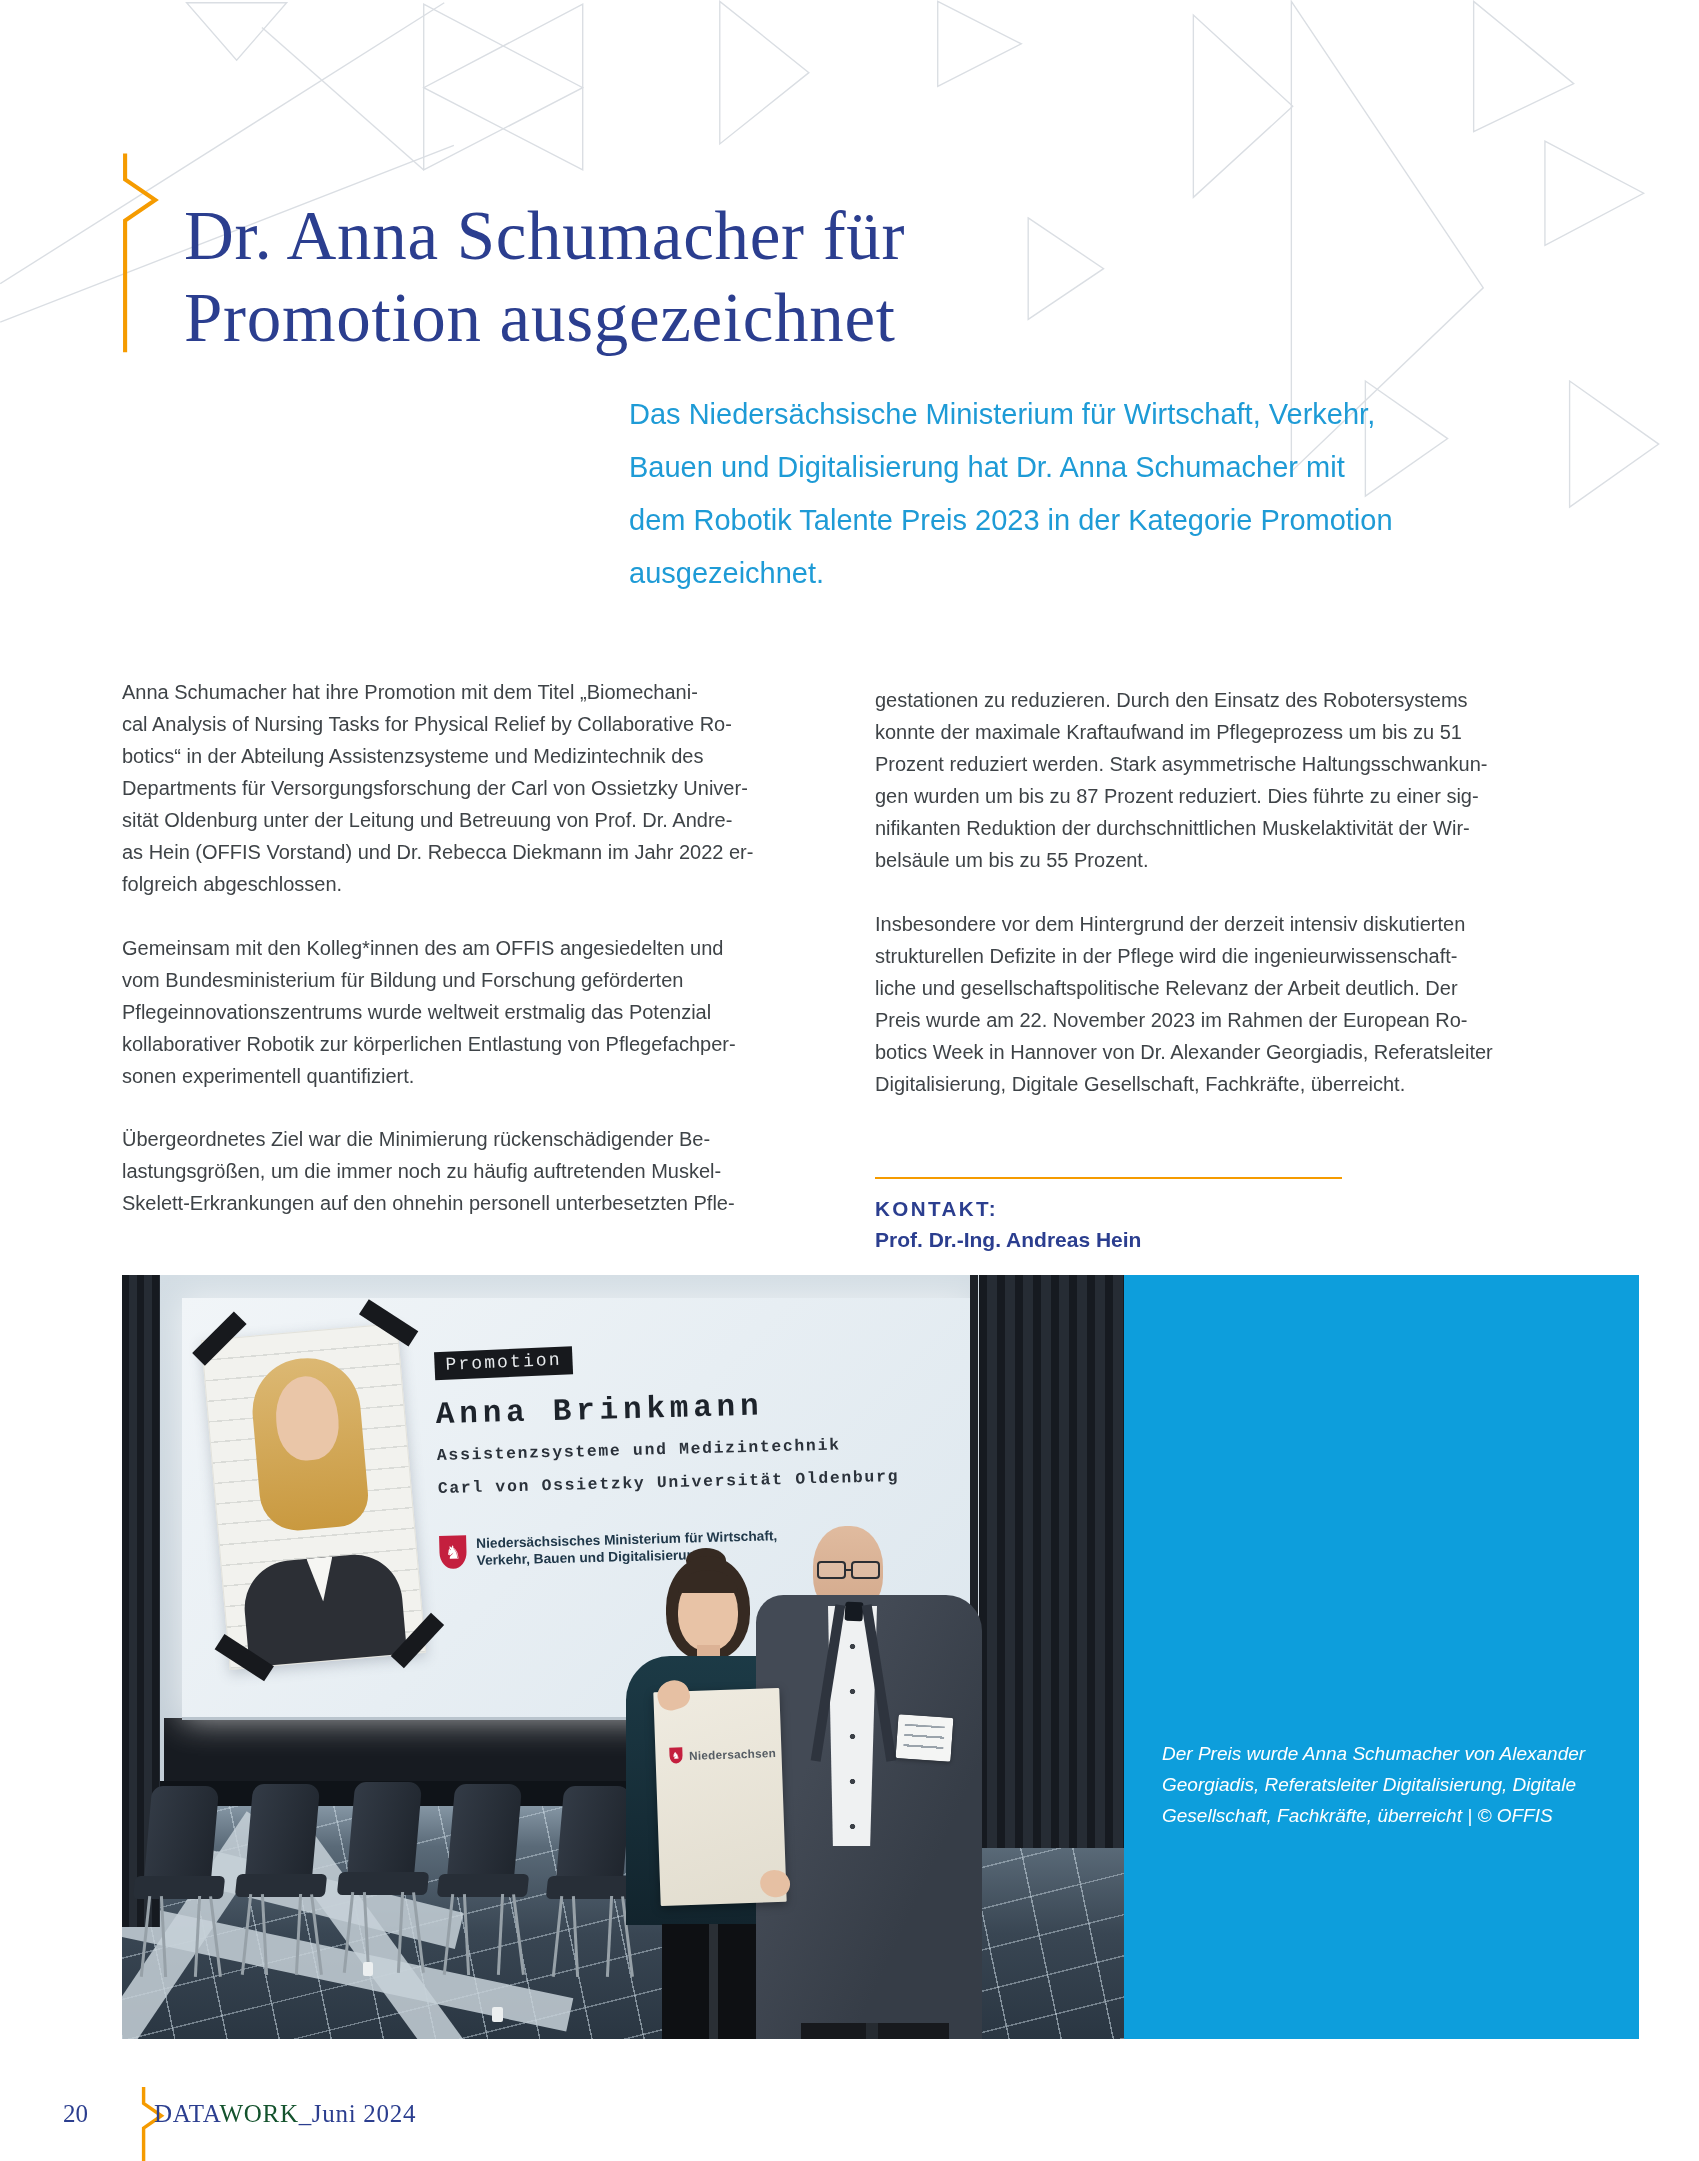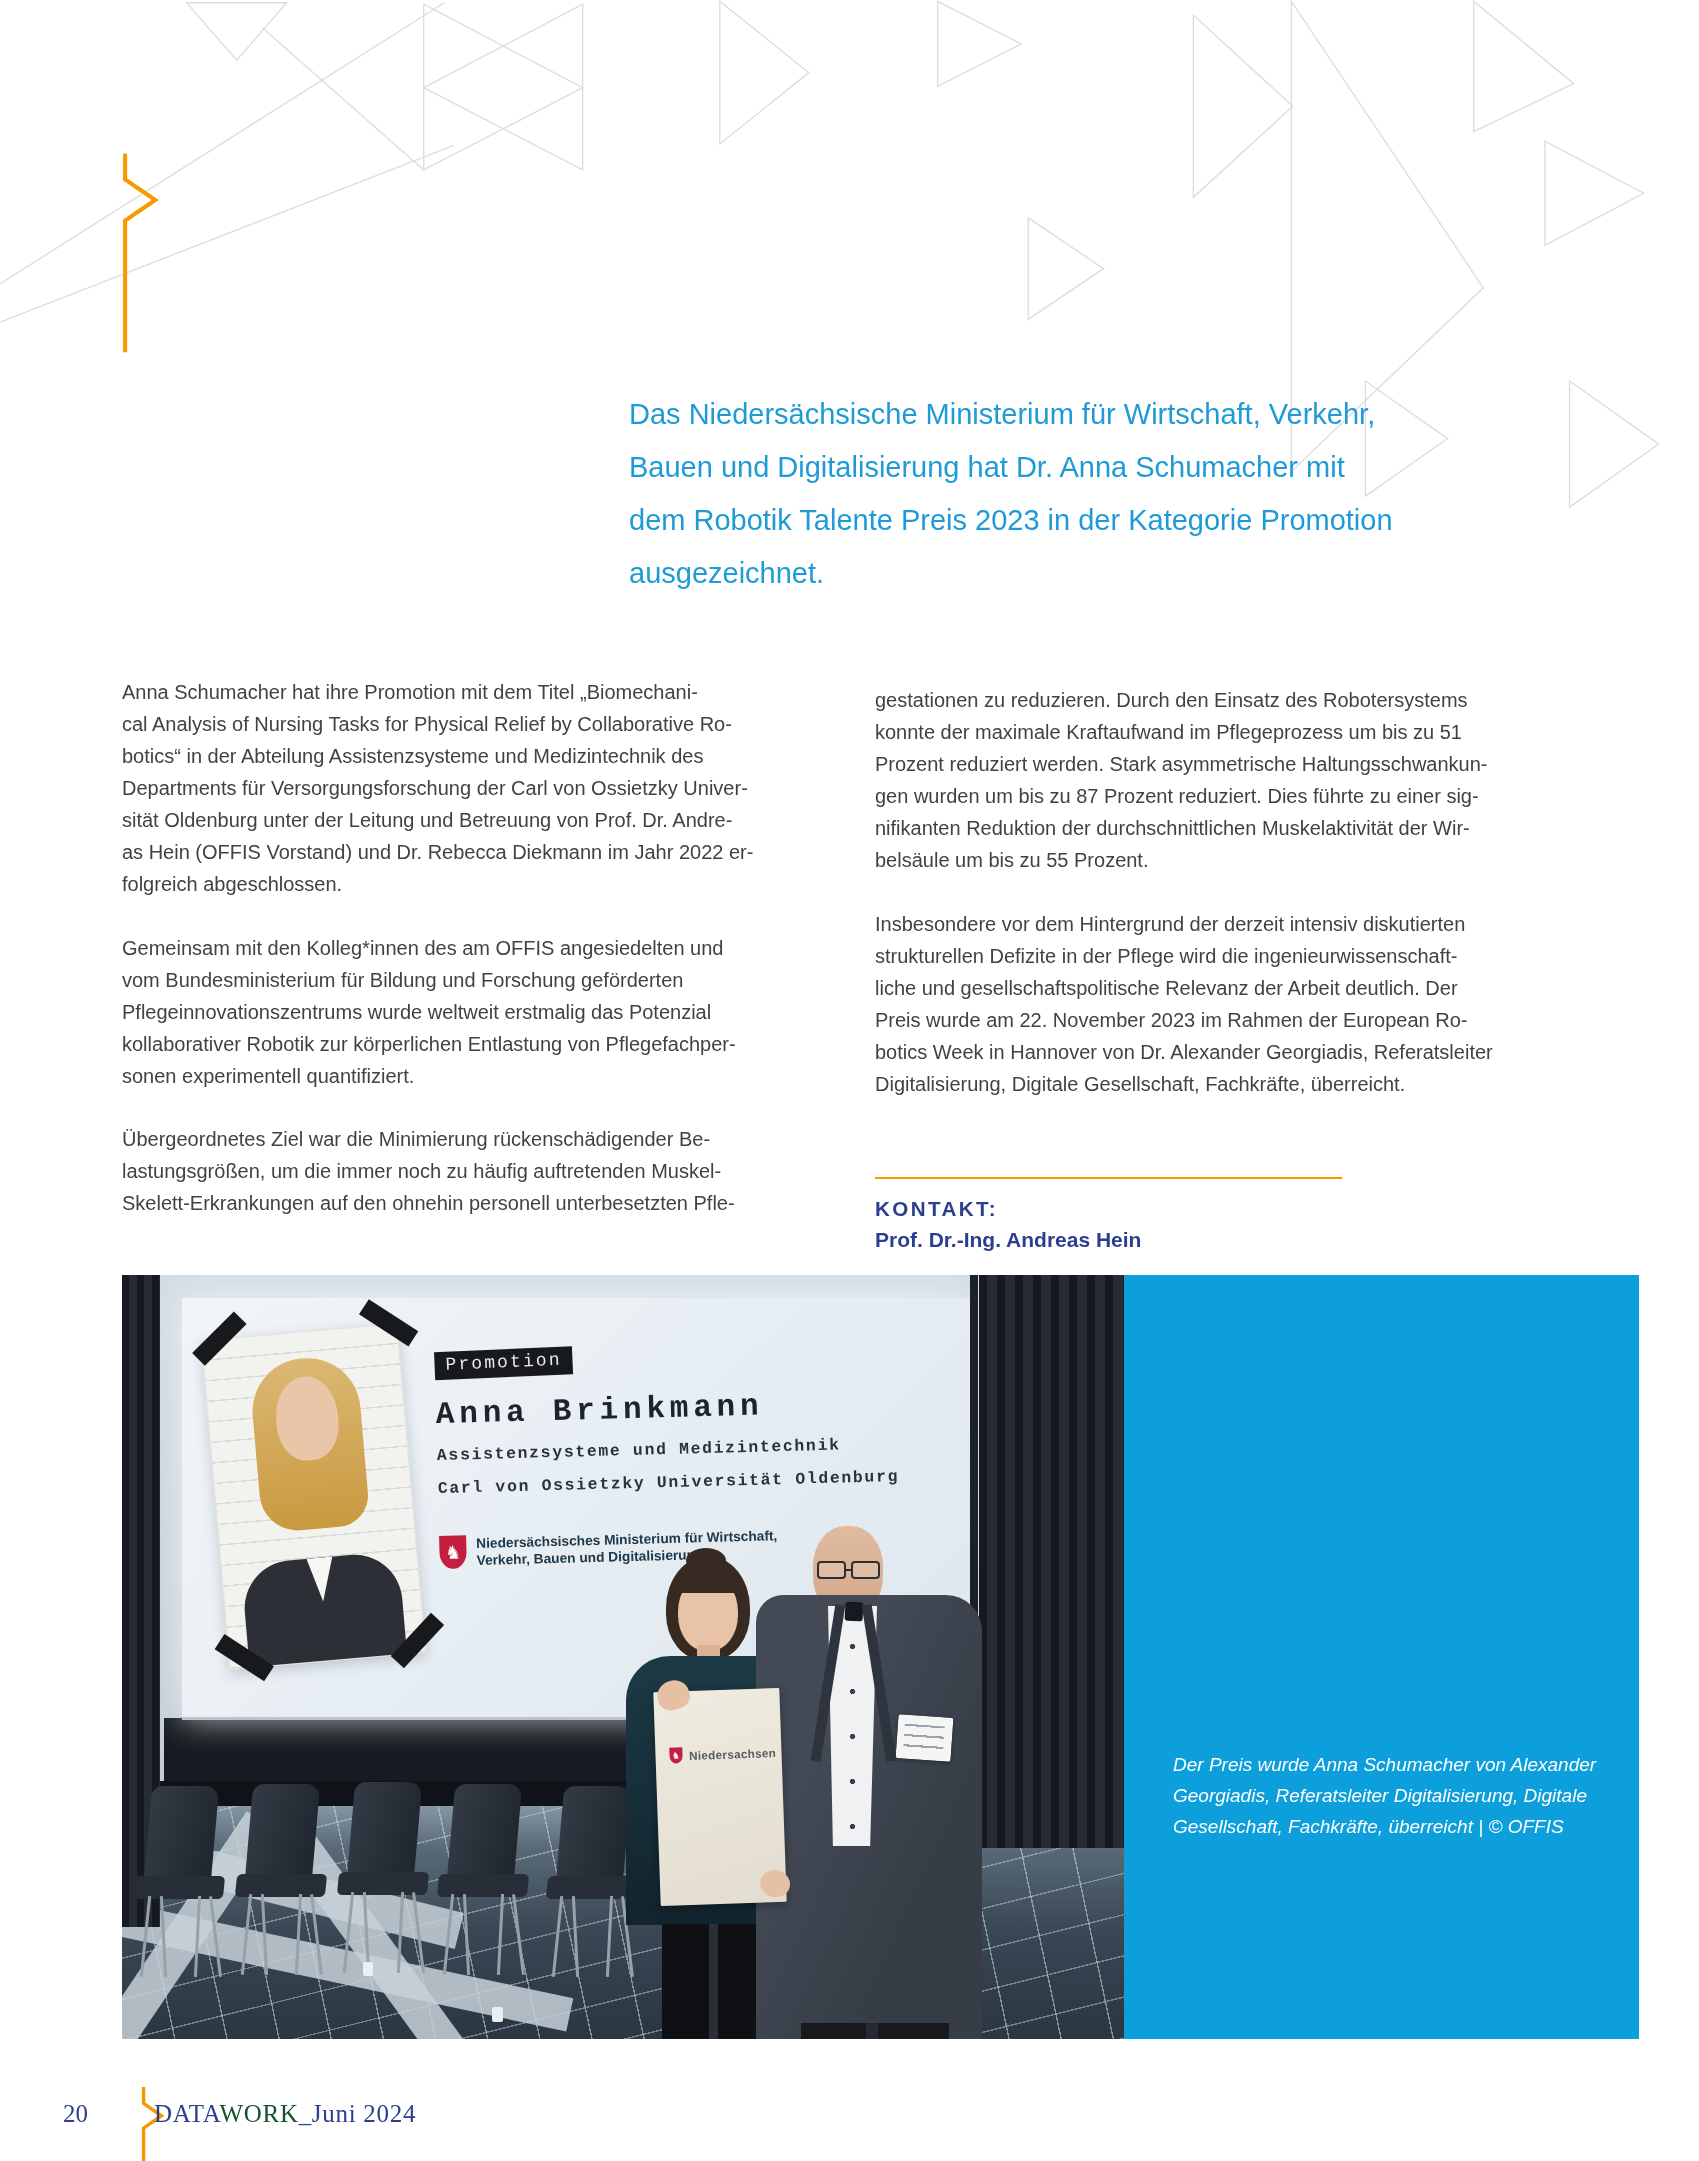--- a/index.html
+++ b/index.html
@@ -146,21 +146,21 @@
      background:linear-gradient(165deg,#efebe0,#e2ddcf);transform:rotate(-2deg);
      box-shadow:0 2.7px 9.6px rgba(0,0,0,.35);border-radius:1.4px;}
   .folder-logo{left:13.7px;top:56px;display:flex;align-items:center;gap:6.2px;}
   .folder-label{font-size:11.7px;font-weight:600;color:#565d64;letter-spacing:0.3px;}
   .hand{background:#e6c0a3;}
   .hand-top{left:4.1px;top:-11px;width:31.5px;height:29px;border-radius:50% 50% 40% 40%;transform:rotate(-14deg);}
   .hand-side{left:100px;top:182px;width:30px;height:27.4px;border-radius:50%;transform:rotate(16deg);}
 
   
   .caption-panel{position:absolute;left:1124px;top:1275px;width:515px;height:764px;background:#0D9EDC;}
-  .caption{position:absolute;left:38px;top:463px;width:442px;margin:11px;
+  .caption{position:absolute;left:38px;top:463px;width:442px;margin:0;
      color:#ffffff;font-style:italic;font-size:19px;line-height:31px;font-weight:500;}
 
   
   .page-num{position:absolute;left:63px;top:2100px;
      font-family:"Liberation Serif",serif;font-size:25px;color:#2B3E8F;}
   .brand{position:absolute;left:154px;top:2100px;
      font-family:"Liberation Serif",serif;font-size:25px;letter-spacing:0.7px;color:#2B3E8F;}
   .brand .work{color:#14532d;}
 </style>
 </head>
@@ -186,20 +186,22 @@
       <line x1="0" y1="414" x2="648" y2="4"></line>
       <line x1="0" y1="470" x2="662" y2="212"></line>
     </g>
   </svg>
 
   <svg class="layer" width="1700" height="2161" viewBox="0 0 2480 3154">
     <path d="M182 224 L182 262 L226 292 L182 322 L182 514" fill="none" stroke="#F59B00" stroke-width="6"></path>
     <path d="M209 3046 L209 3070 L235 3088 L209 3106 L209 3154" fill="none" stroke="#F59B00" stroke-width="5"></path>
   </svg>
 
+  <h1 class="title pre">Dr. Anna Schumacher für
+Promotion ausgezeichnet</h1>
   <p class="intro pre">Das Niedersächsische Ministerium für Wirtschaft, Verkehr,
 Bauen und Digitalisierung hat Dr. Anna Schumacher mit
 dem Robotik Talente Preis 2023 in der Kategorie Promotion
 ausgezeichnet.</p>
 
   <div class="col col-left">
     <p class="pre">Anna Schumacher hat ihre Promotion mit dem Titel „Biomechani-
 cal Analysis of Nursing Tasks for Physical Relief by Collaborative Ro-
 botics“ in der Abteilung Assistenzsysteme und Medizintechnik des
 Departments für Versorgungsforschung der Carl von Ossietzky Univer-

